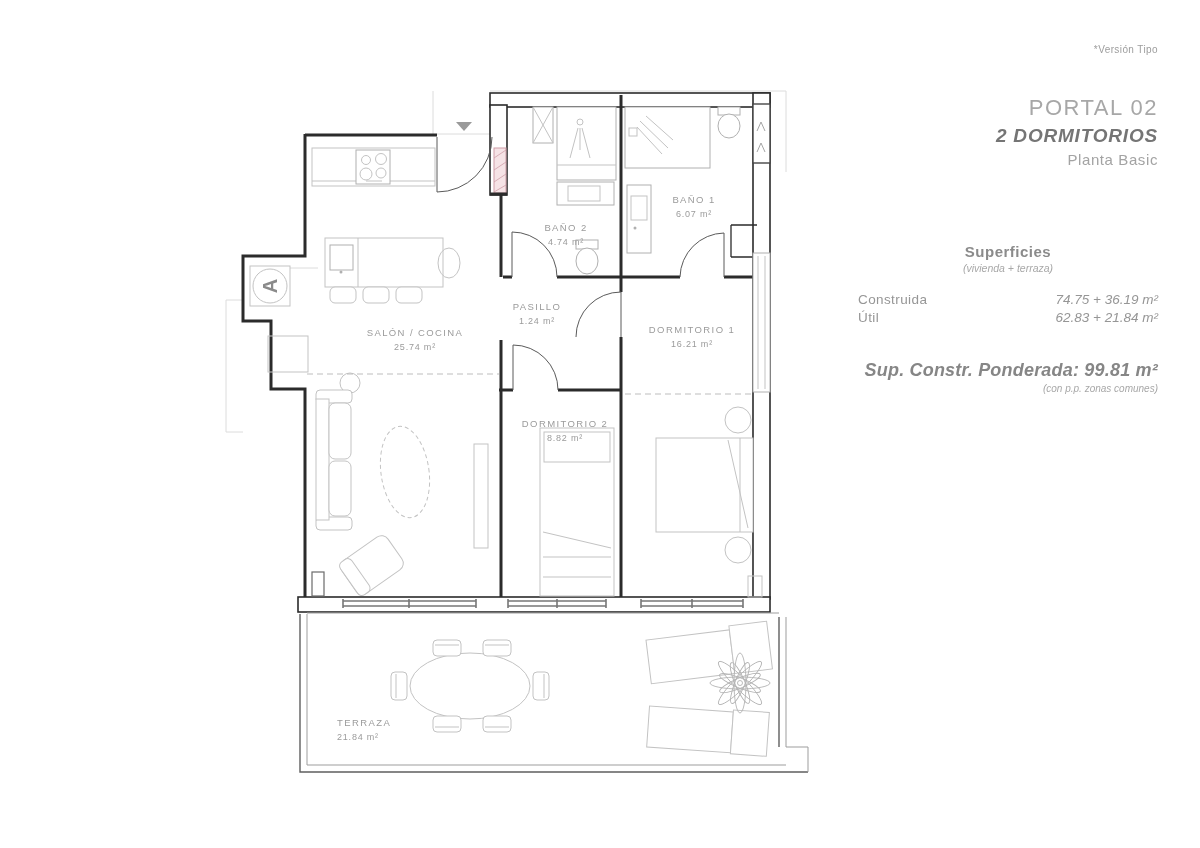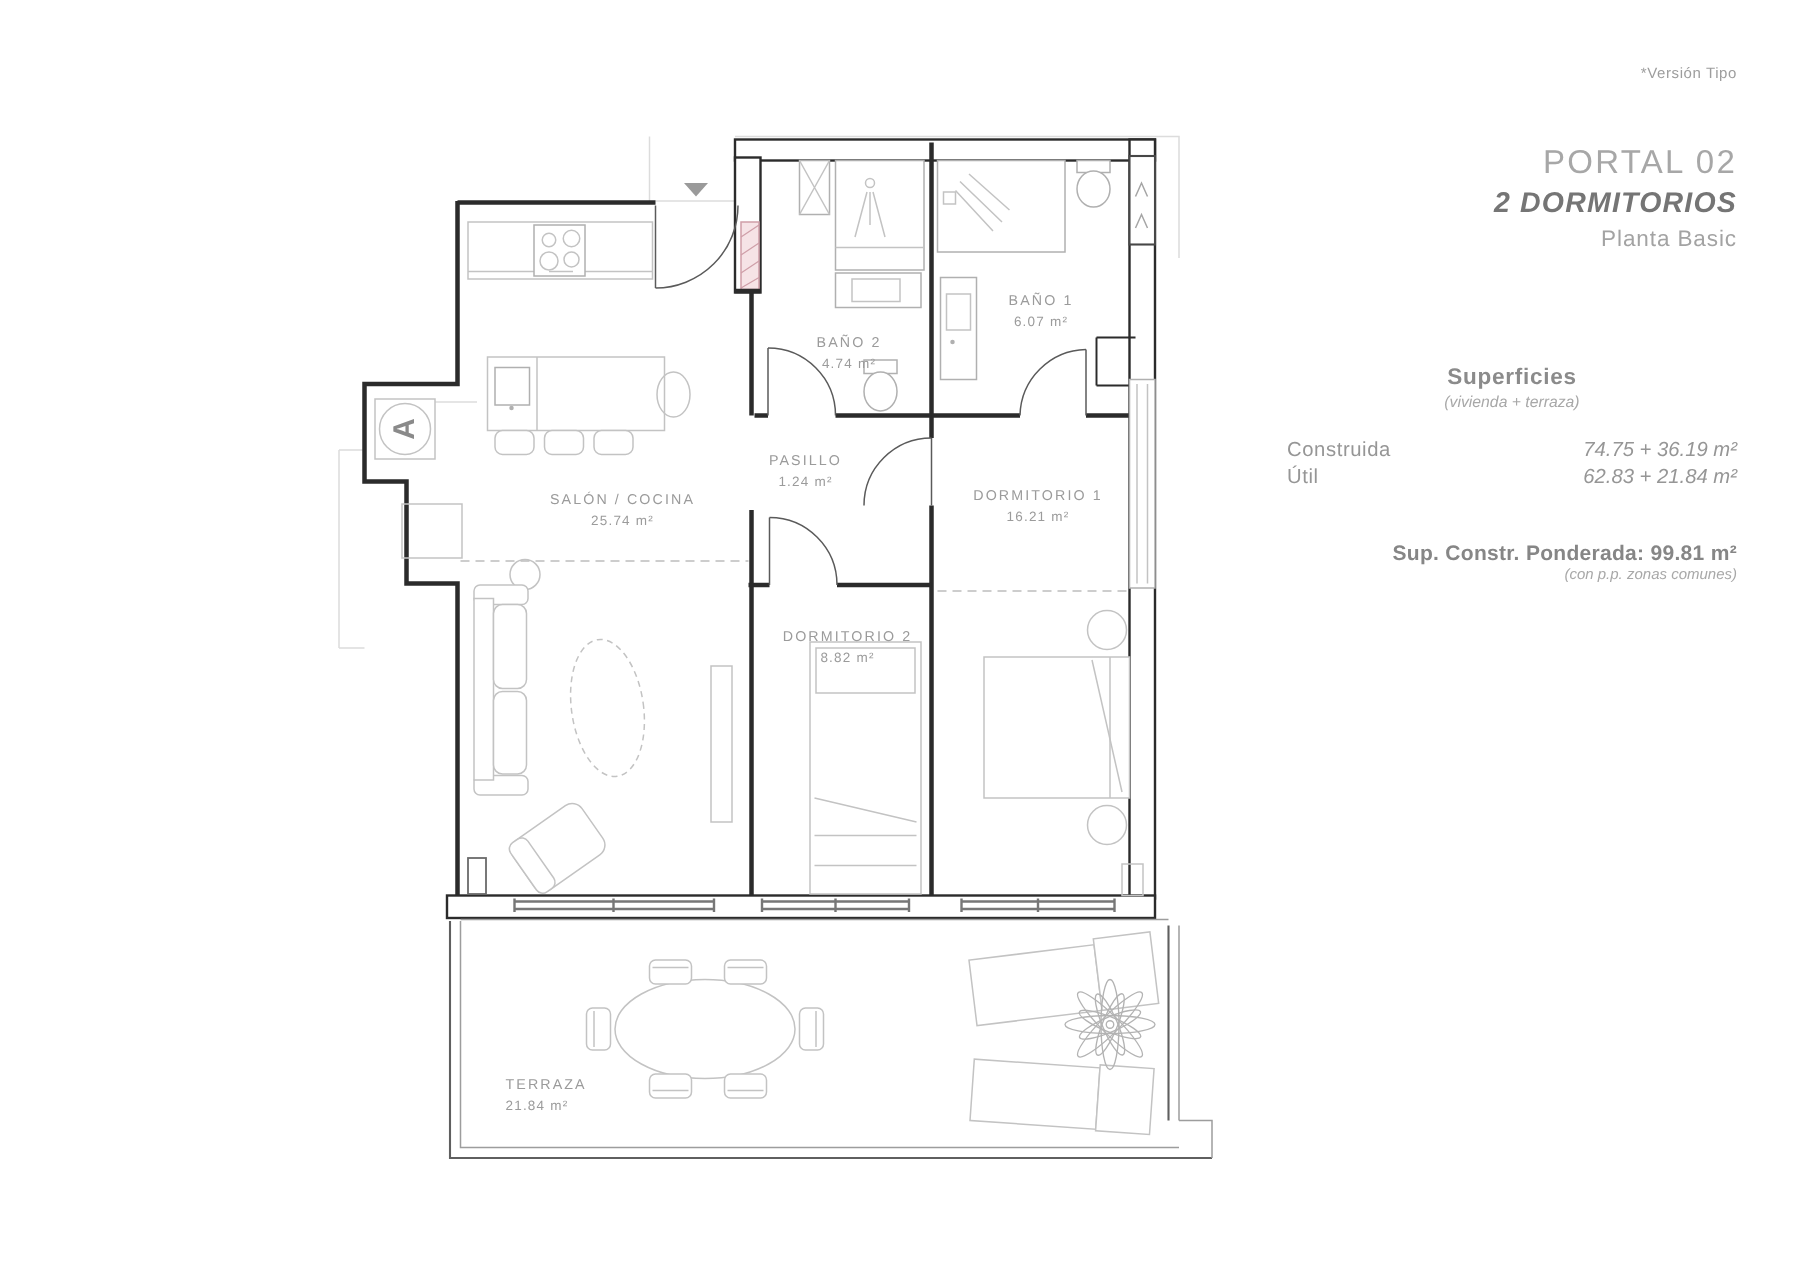--- a/index.html
+++ b/index.html
@@ -17,21 +17,21 @@
   .hdr-type{font-size:19px;font-weight:bold;font-style:italic;color:#757575;letter-spacing:.8px;margin-top:5px;}
   .hdr-plan{font-size:15px;color:#a3a3a3;letter-spacing:.6px;margin-top:4px;}
   .sup{position:absolute;right:0;top:243px;width:300px;text-align:center;}
   .sup-title{font-size:15px;font-weight:bold;color:#8b8b8b;letter-spacing:.5px;}
   .sup-sub{font-size:10.5px;font-style:italic;color:#a8a8a8;margin-top:2px;}
   .sup-rows{margin-top:17px;}
   .sup-row{display:flex;justify-content:space-between;font-size:13.5px;color:#969696;line-height:18px;}
   .sup-row .lbl{letter-spacing:.4px;}
   .sup-row .val{font-style:italic;}
   .pond{position:absolute;right:0;top:360px;width:340px;}
-  .pond-main{font-size:14px;font-weight:bold;color:#868686;letter-spacing:.2px;}
+  .pond-main{font-size:18px;font-weight:bold;font-style:italic;color:#868686;letter-spacing:.2px;}
   .pond-note{font-size:10px;font-style:italic;color:#a8a8a8;margin-top:2px;}
   
   svg text{font-family:"Liberation Sans",sans-serif;}
   .room-label{font-size:9.5px;letter-spacing:1.4px;fill:#9b9b9b;}
   .room-area{font-size:9px;letter-spacing:.8px;fill:#9b9b9b;}
   .wall{stroke:#2b2b2b;stroke-width:3;fill:none;stroke-linecap:butt;}
   .wallband{fill:#ffffff;stroke:#2b2b2b;stroke-width:1.6;}
   .part{stroke:#2b2b2b;stroke-width:3;fill:none;}
   .thin{stroke:#2b2b2b;stroke-width:1.3;fill:none;}
   .furn{stroke:#c3c3c3;stroke-width:1;fill:#ffffff;}

